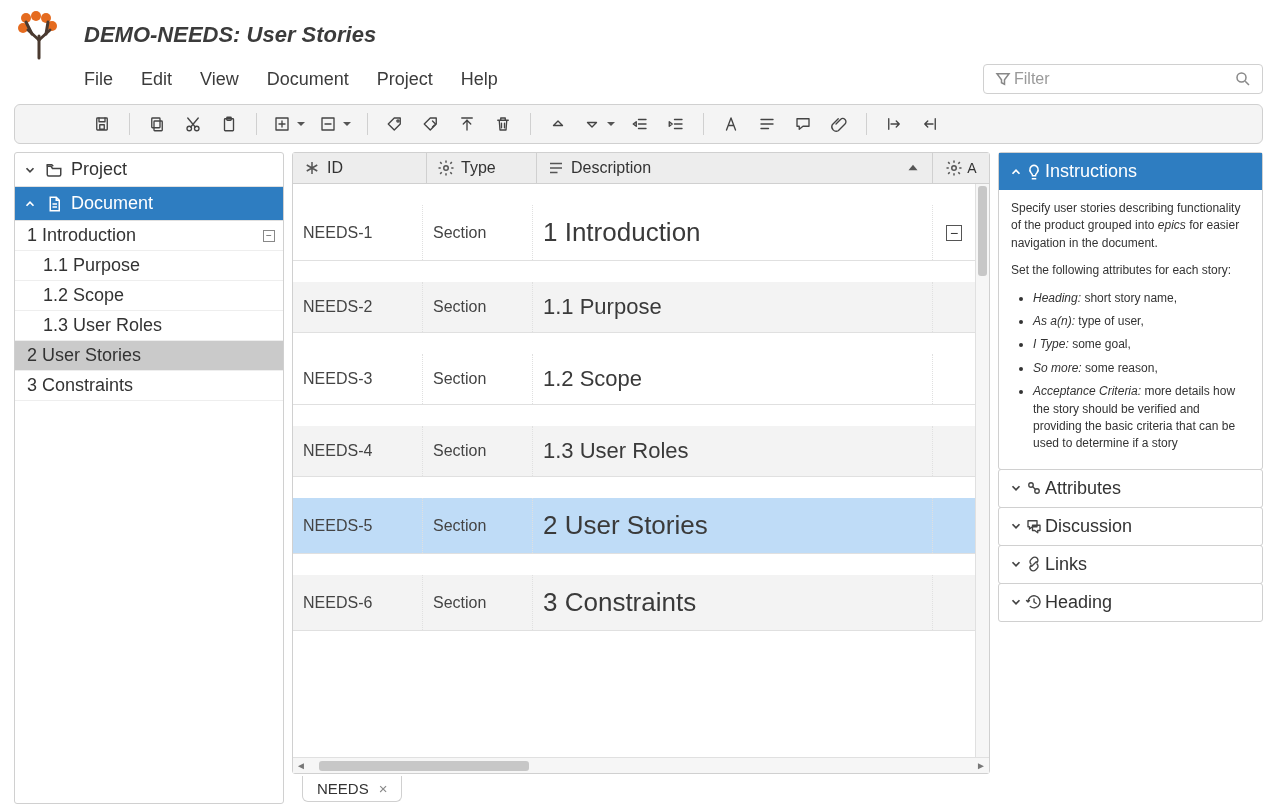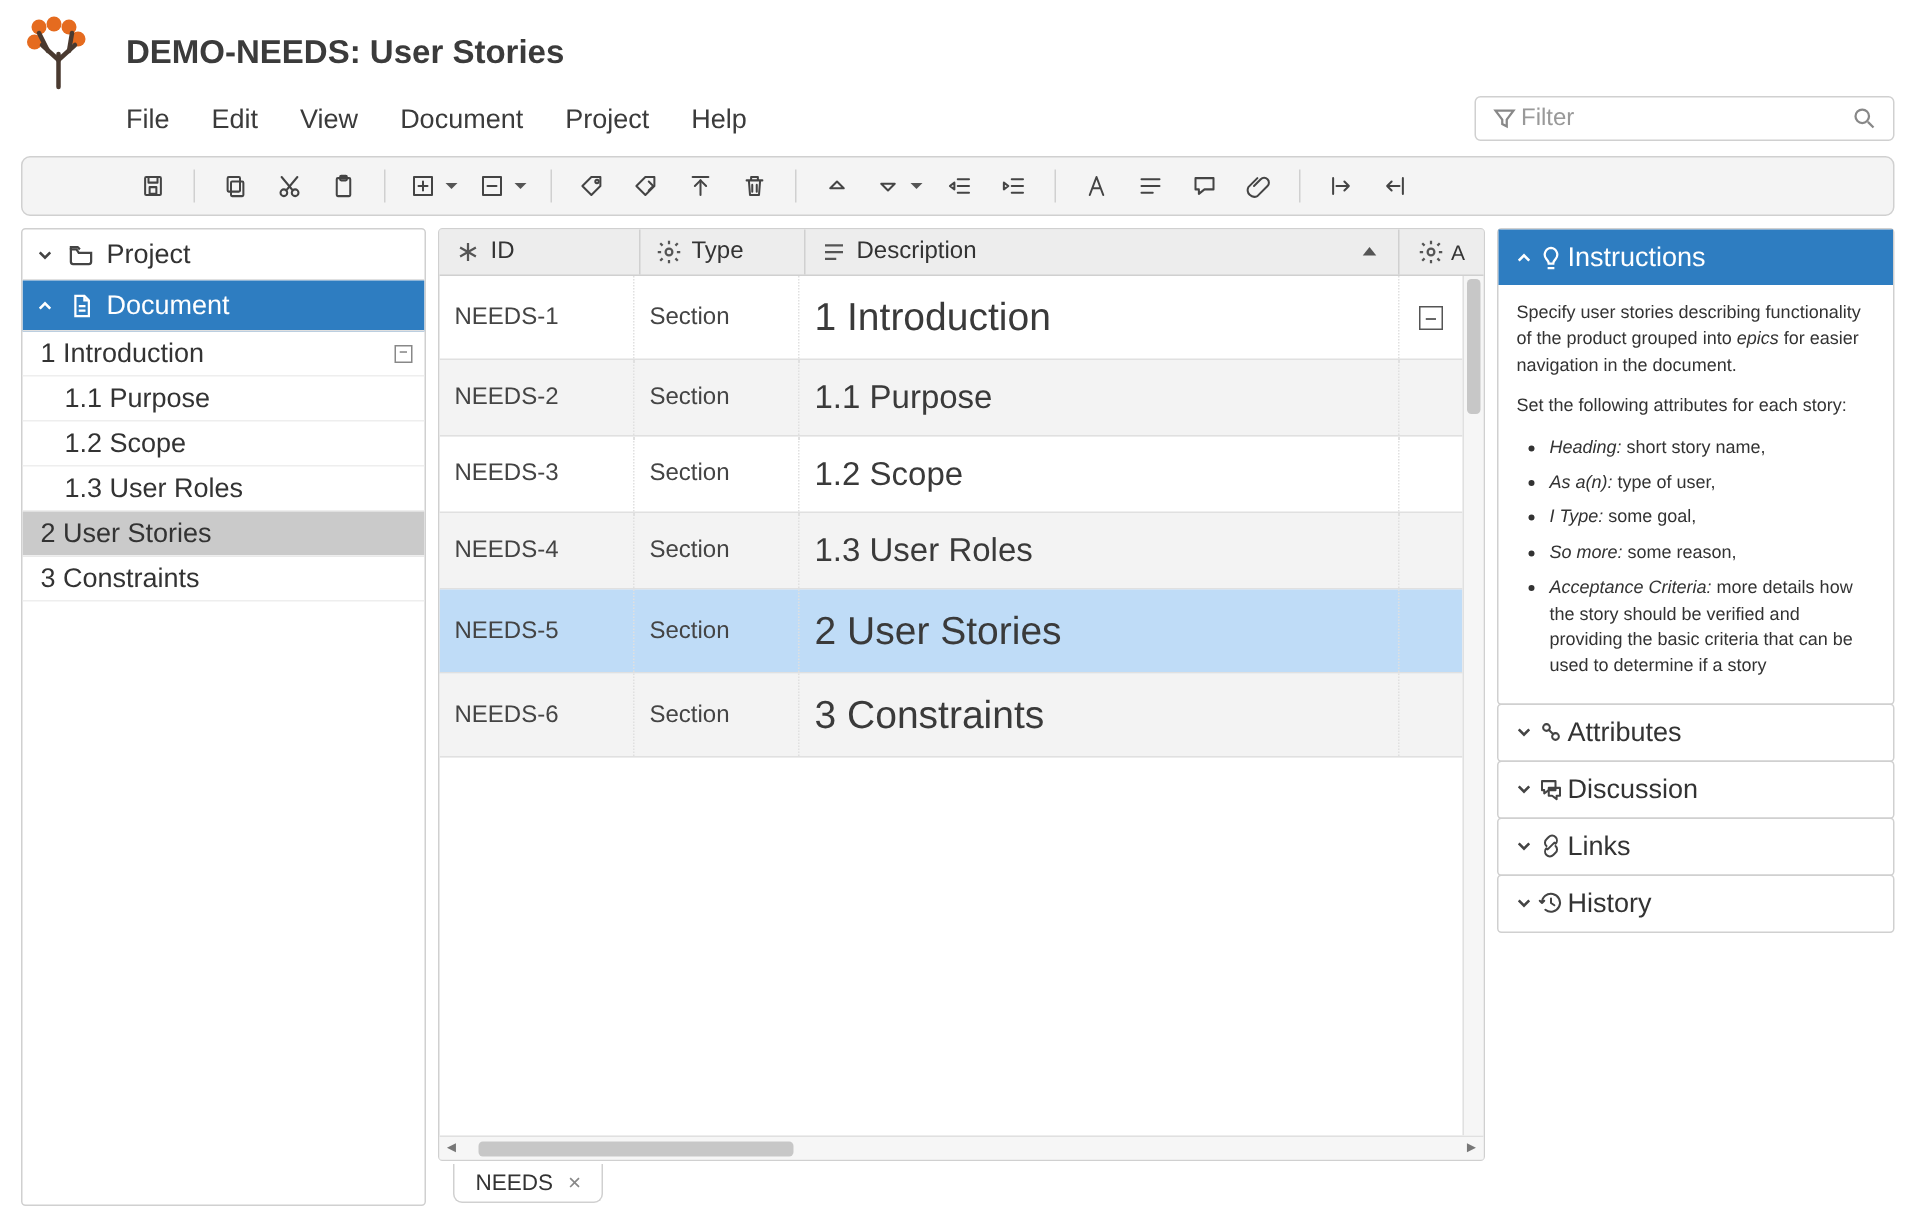--- a/index.html
+++ b/index.html
@@ -25,21 +25,21 @@
     background:#fff;
     width:1277px;height:804px;overflow:hidden;
     display:flex;flex-direction:column;
   }
   svg{display:block;}
 
   
   .header{padding:10px 14px 4px 14px;}
   .header-row1{display:flex;align-items:center;gap:20px;}
   .logo{width:50px;height:50px;flex:none;}
-  .title{font-size:22px;font-weight:600;color:#3b3b3b;}
+  .title{font-size:22px;font-weight:600;font-style:italic;color:#3b3b3b;}
   .header-row2{display:flex;align-items:center;gap:14px;margin-left:70px;margin-top:4px;}
   .menubar{display:flex;gap:28px;font-size:18px;color:#3b3b3b;}
   .menubar span{cursor:pointer;}
   .filter-box{margin-left:auto;display:flex;align-items:center;border:1px solid var(--border);border-radius:4px;padding:4px 10px;width:280px;color:#888;}
   .filter-box input{border:none;outline:none;flex:1;font-size:16px;color:#555;background:transparent;}
   .filter-box input::placeholder{color:#999;}
 
   
   .toolbar{
     margin:6px 14px 8px 14px;
@@ -79,21 +79,21 @@
   .th:last-child{border-right:none;}
   .th-id{width:134px;flex:none;}
   .th-type{width:110px;flex:none;}
   .th-desc{flex:1;position:relative;}
   .th-desc .sort-up{position:absolute;right:10px;top:50%;transform:translateY(-50%);}
   .th-actions{width:56px;flex:none;justify-content:center;gap:4px;}
   .tbody{flex:1;overflow-y:auto;position:relative;}
   .tbody-inner{padding-right:14px;}
   .vscroll{position:absolute;right:0;top:0;bottom:0;width:14px;background:#f6f6f6;border-left:1px solid var(--border-light);}
   .vscroll .thumb{position:absolute;left:2px;right:2px;top:2px;height:90px;background:#c7c7c7;border-radius:3px;}
-  .trow{display:flex;align-items:stretch;border-bottom:1px solid var(--border-light);}
+  .trow{display:flex;align-items:stretch;border-bottom:1px solid var(--border-light);margin-top:21px;}
   .trow.alt{background:var(--row-alt);}
   .trow.sel{background:var(--row-sel);text-align:center;}
   .td{padding:8px 10px;border-right:1px dotted var(--border-light);display:flex;align-items:center;}
   .td:last-child{border-right:none;}
   .td-id{width:130px;flex:none;color:#444;font-size:16px;}
   .td-type{width:110px;flex:none;color:#444;font-size:16px;}
   .td-desc{flex:1;font-size:26px;color:#3a3a3a;padding-top:12px;padding-bottom:12px;position:relative;}
   .td-desc.h2{font-size:22px;}
   .td-actions{width:42px;flex:none;justify-content:center;}
   .collapse-box{border:1px solid #555;width:16px;height:16px;display:flex;align-items:center;justify-content:center;font-size:14px;line-height:1;color:#333;}
@@ -499,18 +499,18 @@
         </div>
         <div class="side-group">
           <div class="sg-head">
             <svg class="chev" viewBox="0 0 16 16" fill="none" stroke="#444" stroke-width="2">
               <path d="M4 6l4 4 4-4"></path>
             </svg>
             <svg class="icon16" viewBox="0 0 24 24" fill="none" stroke="#444" stroke-width="1.8" stroke-linecap="round" stroke-linejoin="round">
               <path d="M4 12a8 8 0 1 1 3 6M4 12l-2-2M4 12l2-2"></path>
               <path d="M12 8v4l3 2"></path>
             </svg>
-            <span>History</span>
+            <span>Heading</span>
           </div>
         </div>
       </div>
   </div>
 </div>
 
 </body></html>

